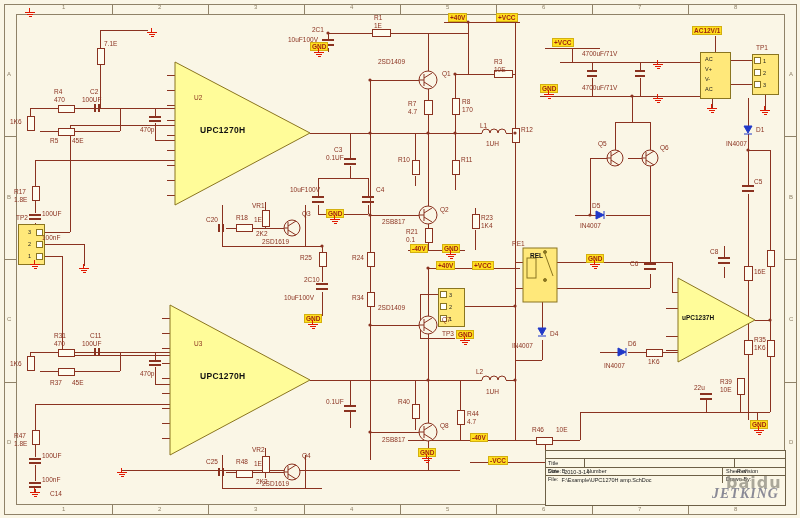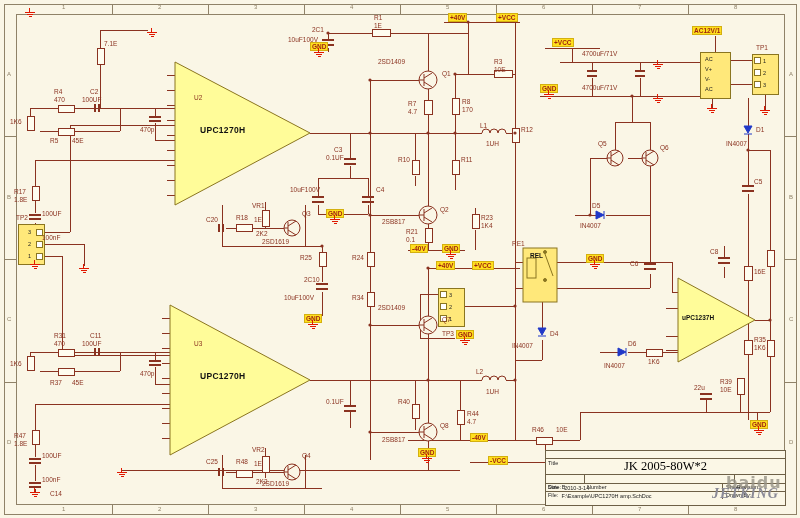--- a/index.html
+++ b/index.html
@@ -513,21 +513,20 @@
       <span class="zone" style="left: 7px; top: 193.75px;">B</span>
       <span class="zone" style="left: 789px; top: 193.75px;">B</span>
       <span class="zone" style="left: 7px; top: 316.25px;">C</span>
       <span class="zone" style="left: 789px; top: 316.25px;">C</span>
       <span class="zone" style="left: 7px; top: 438.75px;">D</span>
       <span class="zone" style="left: 789px; top: 438.75px;">D</span>
     </div>
 
   <div class="tb">
     <div class="tb-r1"><span class="tbs">Title</span></div>
-    <div class="tb-title">JK 2005-80W*2</div>
     <div class="tb-mid">
       <div class="tb-c tb-size"><span class="tbs">Size</span><span class="tbv">B</span></div>
       <div class="tb-c tb-num"><span class="tbs">Number</span></div>
       <div class="tb-c tb-rev"><span class="tbs">Revision</span></div>
     </div>
     <div class="tb-datarow first">
       <span class="tbs">Date:</span>
       <span class="tbv">2010-3-14</span>
       <span class="tb-right tbs">Sheet of</span>
     </div>

